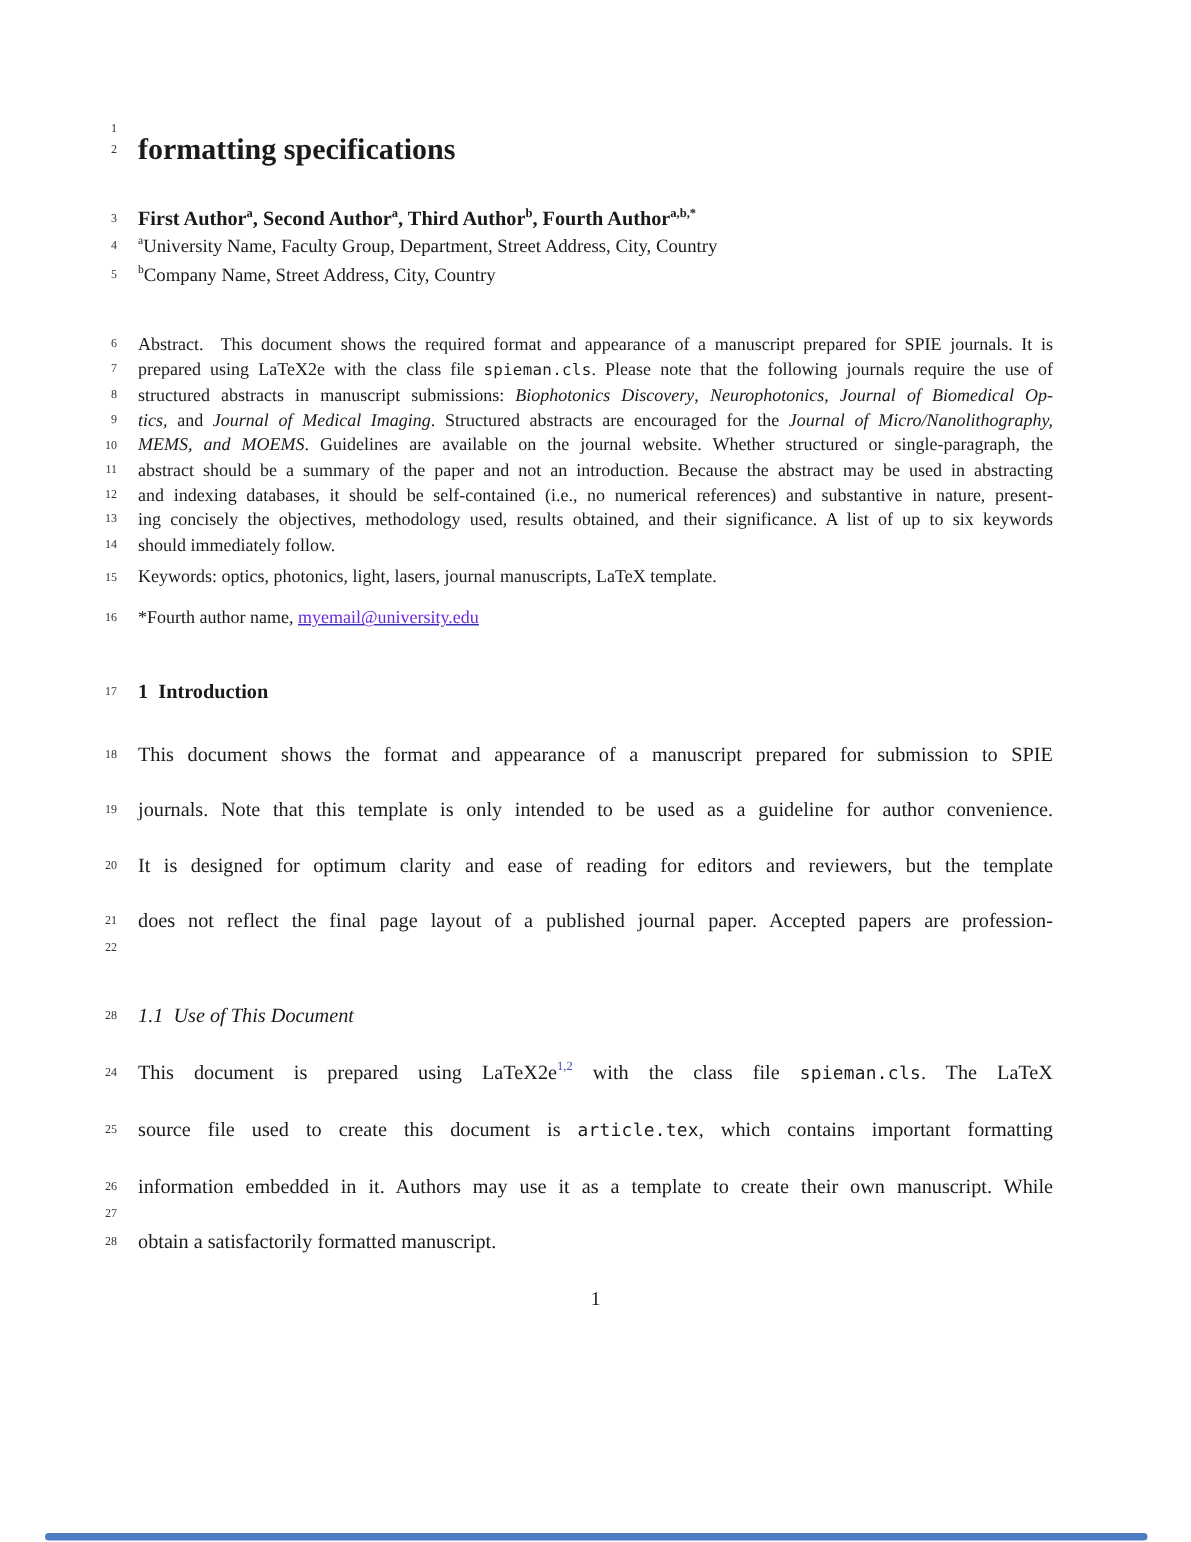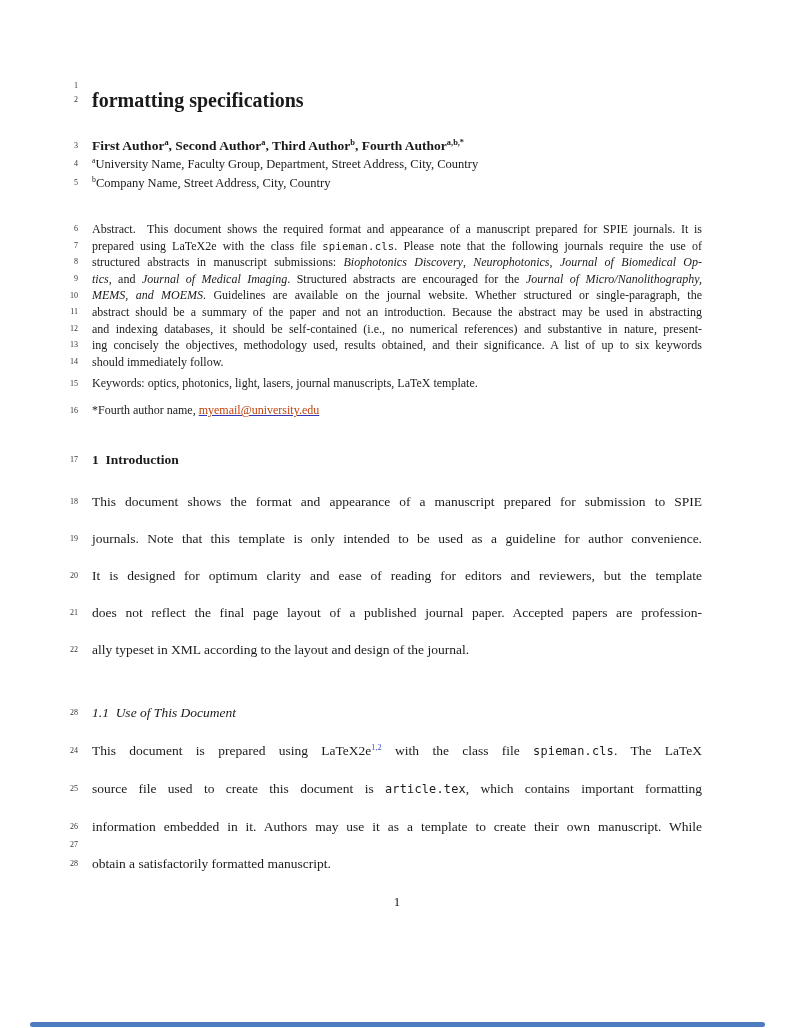--- a/index.html
+++ b/index.html
@@ -25,21 +25,21 @@
     font-family:"Liberation Serif", serif;
     font-weight:normal;
     font-style:normal;
   }
   .lt{display:block; margin-left:92px; width:610px;}
   .j{text-align:justify; text-align-last:justify;}
   sup{font-size:0.62em; vertical-align:super; line-height:0;}
   .b{font-weight:normal;}
   .i{font-style:italic;}
   .m{font-family:"DejaVu Sans Mono", monospace; font-size:0.88em; letter-spacing:0.2px;}
-  a.email{color:#c2410c; text-decoration:underline; text-decoration-color:#3434b8;}
+  a.email{color:#6d28d9; text-decoration:underline; text-decoration-color:#3434b8;}
   sup.cite{color:#3a50c8; cursor:pointer;}
 
   .blk-title{margin-top:86px; font-size:20px; font-weight:bold;}
   .blk-title .lt{line-height:28px; width:640px;}
   .blk-authors{margin-top:22px; font-size:13.5px; font-weight:bold;}
   .blk-authors .lt{line-height:19px;}
   .blk-affil{font-size:12.5px;}
   .blk-affil .lt{line-height:18.5px;}
   .blk-abstract{margin-top:29px; font-size:12px;}
   .blk-abstract .lt{line-height:16.6px;}
@@ -163,21 +163,20 @@
         <div class="row">
           <span class="ln">20</span>
           <span class="lt j"><span>It is designed for optimum clarity and ease of reading for editors and reviewers, but the template</span></span>
         </div>
         <div class="row">
           <span class="ln">21</span>
           <span class="lt j"><span>does not reflect the final page layout of a published journal paper. Accepted papers are profession-</span></span>
         </div>
         <div class="row">
           <span class="ln">22</span>
-          <span class="lt"><span>ally typeset in XML according to the layout and design of the journal.</span></span>
         </div>
       </div>
       <div class="block blk-h2">
         <div class="row">
           <span class="ln">28</span>
           <span class="lt"><span>1.1&nbsp;&nbsp;Use of This Document</span></span>
         </div>
       </div>
       <div class="block blk-body2">
         <div class="row">

